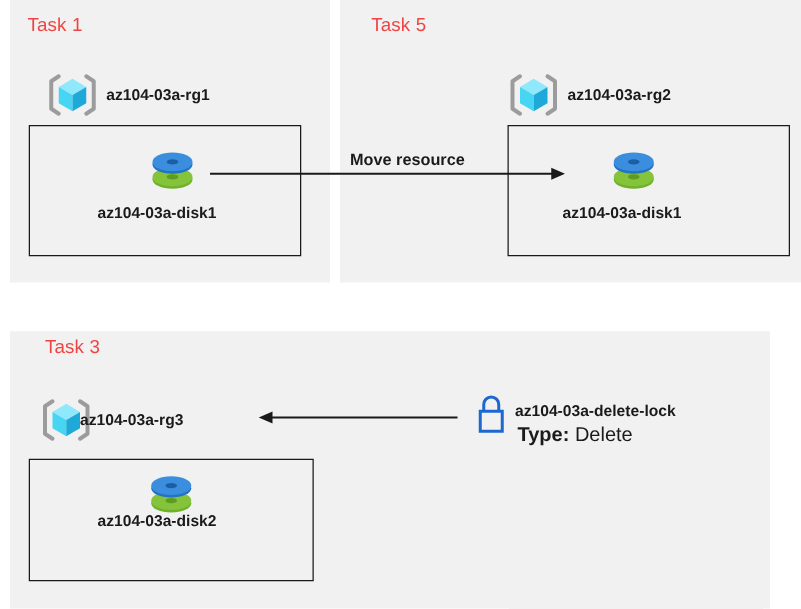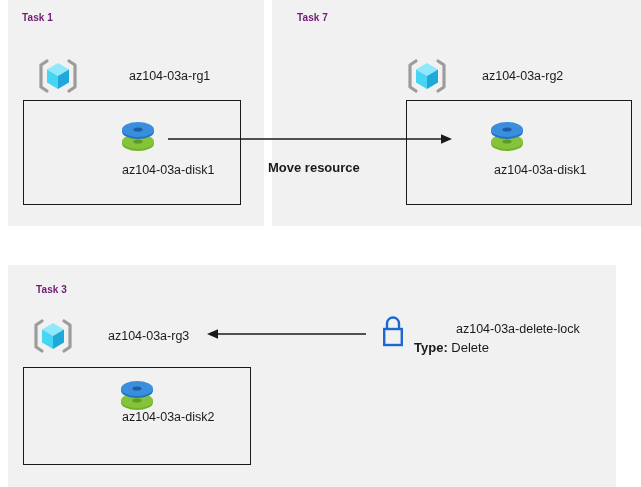--- a/index.html
+++ b/index.html
@@ -15,47 +15,46 @@
     font-family: "Liberation Sans", sans-serif;
   }
 
   .panel {
     position: absolute;
     background: #f1f1f1;
   }
 
   .task-title {
     position: absolute;
-    color: #701a75;
-    font-weight: bold;
-    font-size: 10px;
+    color: #ef4444;
+    font-weight: normal;
+    font-size: 15px;
     letter-spacing: 0.1px;
     white-space: nowrap;
   }
 
   .inner-box {
     position: absolute;
     border: 1.5px solid #1a1a1a;
     background: transparent;
     box-sizing: border-box;
   }
 
   .node-label {
     position: absolute;
     color: #1a1a1a;
-    font-weight: normal;
+    font-weight: bold;
     font-size: 12.5px;
     white-space: nowrap;
-    margin-left: 44px;
   }
 
   .sub-label {
     position: absolute;
     color: #1a1a1a;
-    font-size: 13px;
+    font-size: 16px;
     white-space: nowrap;
   }
   .sub-label b { font-weight: bold; }
 
   .edge-label {
     position: absolute;
     color: #1a1a1a;
     font-weight: bold;
     font-size: 13px;
     white-space: nowrap;
@@ -102,33 +101,33 @@
     <ellipse cx="21" cy="15.5" rx="16" ry="7.5" fill="#2173c4"></ellipse>
     <ellipse cx="21" cy="13.5" rx="16" ry="7.5" fill="#3b8ede"></ellipse>
     <ellipse cx="21" cy="13.5" rx="4.6" ry="2.1" fill="#1c5ea5"></ellipse>
   </svg>
 </div>
 
 <div class="node-label" style="left:78px; top:163px;">az104-03a-disk1</div>
 
 <div class="panel" style="left:272px; top:0px; width:369px; height:226px;"></div>
 
-<div class="task-title" style="left:297px; top:12px;">Task 7</div>
+<div class="task-title" style="left:297px; top:12px;">Task 5</div>
 
 <div class="icon-wrap" style="left:406px; top:55px; width:42px; height:42px;">
   <svg width="42" height="42" viewBox="0 0 42 42">
     <path d="M10 6 L4 10 L4 32 L10 36" fill="none" stroke="#9c9c9c" stroke-width="3.2" stroke-linecap="round" stroke-linejoin="round"></path>
     <path d="M32 6 L38 10 L38 32 L32 36" fill="none" stroke="#9c9c9c" stroke-width="3.2" stroke-linecap="round" stroke-linejoin="round"></path>
     <polygon points="21,8 32,14.5 21,21 10,14.5" fill="#8fe8fb"></polygon>
     <polygon points="10,14.5 21,21 21,34 10,27.5" fill="#46d5f2"></polygon>
     <polygon points="32,14.5 21,21 21,34 32,27.5" fill="#1fa9d8"></polygon>
   </svg>
 </div>
 
-<div class="node-label" style="left:438px; top:69px;">az104-03a-rg2</div>
+<div class="node-label" style="left:454px; top:69px;">az104-03a-rg2</div>
 
 <div class="inner-box" style="left:406px; top:100px; width:226px; height:105px;"></div>
 
 <div class="icon-wrap" style="left:486px; top:116px; width:42px; height:42px;">
   <svg width="42" height="42" viewBox="0 0 42 42">
     <ellipse cx="21" cy="27.5" rx="16" ry="7.5" fill="#6fb22a"></ellipse>
     <ellipse cx="21" cy="25.5" rx="16" ry="7.5" fill="#84c33a"></ellipse>
     <ellipse cx="21" cy="25.5" rx="4.6" ry="2.1" fill="#5d9b22"></ellipse>
     <ellipse cx="21" cy="15.5" rx="16" ry="7.5" fill="#2173c4"></ellipse>
     <ellipse cx="21" cy="13.5" rx="16" ry="7.5" fill="#3b8ede"></ellipse>
@@ -136,25 +135,25 @@
   </svg>
 </div>
 
 <div class="node-label" style="left:450px; top:163px;">az104-03a-disk1</div>
 
 <svg class="connector" style="left:160px; top:128px;" width="300" height="24" viewBox="0 0 300 24">
   <line x1="8" y1="11" x2="284" y2="11" stroke="#1a1a1a" stroke-width="1.6"></line>
   <polygon points="292,11 281,6.2 281,15.8" fill="#1a1a1a"></polygon>
 </svg>
 
-<div class="edge-label" style="left:268px; top:120px;margin-top:40px;">Move resource</div>
+<div class="edge-label" style="left:280px; top:120px;">Move resource</div>
 
 <div class="panel" style="left:8px; top:265px; width:608px; height:222px;"></div>
 
-<div class="task-title" style="left:36px; top:284px;">Task 3</div>
+<div class="task-title" style="left:36px; top:269px;">Task 3</div>
 
 <div class="icon-wrap" style="left:32px; top:315px; width:42px; height:42px;">
   <svg width="42" height="42" viewBox="0 0 42 42">
     <path d="M10 6 L4 10 L4 32 L10 36" fill="none" stroke="#9c9c9c" stroke-width="3.2" stroke-linecap="round" stroke-linejoin="round"></path>
     <path d="M32 6 L38 10 L38 32 L32 36" fill="none" stroke="#9c9c9c" stroke-width="3.2" stroke-linecap="round" stroke-linejoin="round"></path>
     <polygon points="21,8 32,14.5 21,21 10,14.5" fill="#8fe8fb"></polygon>
     <polygon points="10,14.5 21,21 21,34 10,27.5" fill="#46d5f2"></polygon>
     <polygon points="32,14.5 21,21 21,34 32,27.5" fill="#1fa9d8"></polygon>
   </svg>
 </div>

